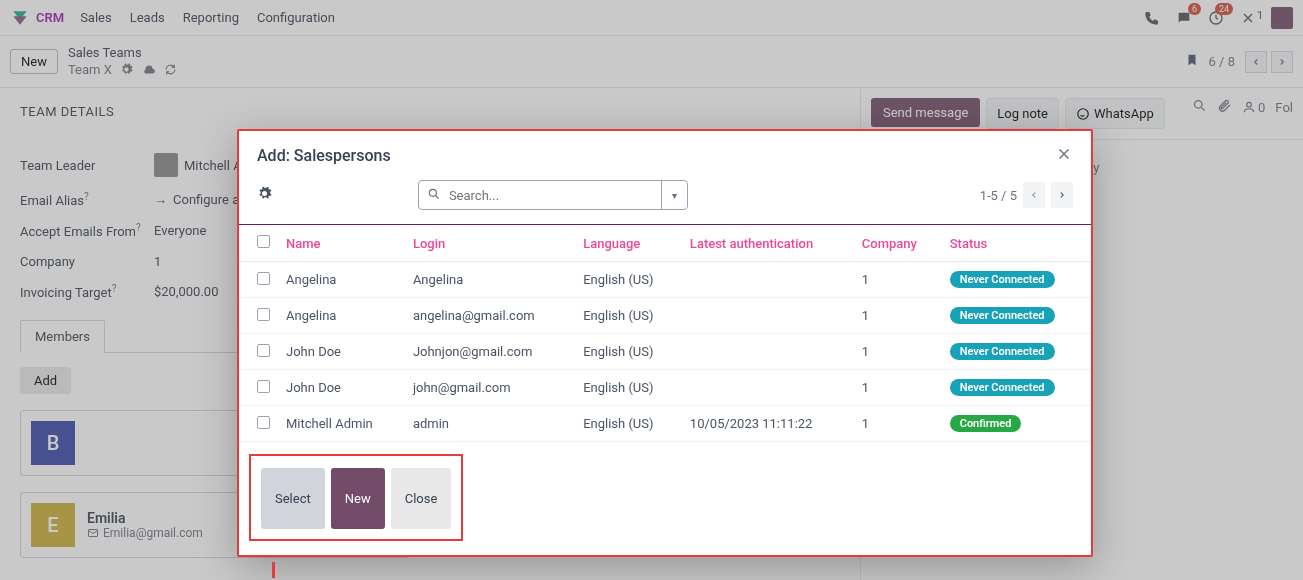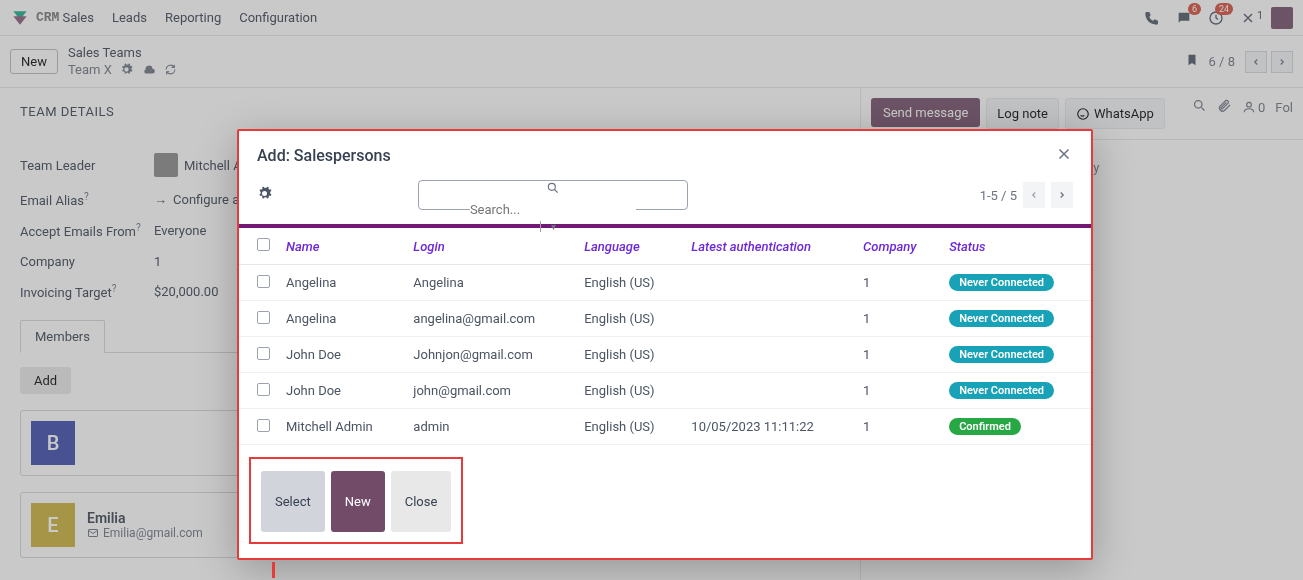--- a/index.html
+++ b/index.html
@@ -1,21 +1,21 @@
 <!DOCTYPE html>
 <html><head>
 <meta charset="utf-8">
 <style>
   * { box-sizing: border-box; margin: 0; padding: 0; font-family: -apple-system, BlinkMacSystemFont, "Segoe UI", Roboto, sans-serif; }
   body { background: #f9f9f9; width: 1303px; height: 580px; overflow: hidden; position: relative; font-size: 13px; color: #374151; }
   
   
   .topbar { height: 36px; background: #fff; border-bottom: 1px solid #e5e7eb; display: flex; align-items: center; padding: 0 10px; }
   .topbar .logo { width: 20px; height: 20px; margin-right: 6px; }
-  .topbar .app-name { font-weight: 600; color: #737373; margin-right: 3px; font-family: Liberation Mono, monospace; }
+  .topbar .app-name { font-weight: 600; color: #a21caf; margin-right: 16px; }
   .topbar .menu-item { margin-right: 18px; color: #374151; cursor: pointer; }
   .topbar .right { margin-left: auto; display: flex; align-items: center; gap: 14px; }
   .topbar .right .ico { width: 18px; height: 18px; position: relative; color: #4b5563; cursor: pointer; display:inline-flex; align-items:center; justify-content:center; }
   .badge-red { position: absolute; top: -6px; right: -8px; background: #d44a3a; color: #fff; font-size: 9px; border-radius: 8px; padding: 0 4px; line-height: 12px; min-width: 12px; text-align: center; }
   
   
   .subbar { height: 52px; background: #fff; border-bottom: 1px solid #e5e7eb; display: flex; align-items: center; padding: 0 10px; }
   .btn-new { border: 1px solid #b8b8b8; background: #fff; padding: 4px 10px; border-radius: 3px; font-size: 13px; cursor: pointer; margin-right: 10px; }
   .breadcrumb { font-size: 13px; color: #6b7280; line-height: 1.3; }
   .breadcrumb .line1 { color: #374151; }
@@ -57,29 +57,29 @@
   
   .dim { position: absolute; inset: 0; background: rgba(100,100,100,0.35); }
   
   
   .modal-wrap { position: absolute; left: 237px; top: 129px; width: 856px; background: #fff; border-radius: 2px; box-shadow: 0 10px 40px rgba(0,0,0,0.25); border: 2px solid #e93a3a; }
   .modal-header { padding: 14px 18px 6px; display:flex; align-items:center; }
   .modal-title { font-size: 16px; font-weight: 500; color: #374151; }
   .modal-close { margin-left: auto; cursor:pointer; color:#6b7280; }
   .modal-toolbar { padding: 8px 18px 14px; display:flex; align-items:center; }
   .modal-gear { color:#4b5563; cursor:pointer; }
-  .search-wrap { margin: 0 auto; display:flex; align-items:center; border:1px solid #9ca3af; border-radius:4px; width: 270px; height: 30px; flex-direction: column; }
+  .search-wrap { margin: 0 auto; display:flex; align-items:center; border:1px solid #9ca3af; border-radius:4px; width: 270px; height: 30px; }
   .search-ico { padding: 0 8px; color:#6b7280; }
   .search-input { border:none; outline:none; flex:1; font-size:13px; padding: 4px 0; }
   .search-dd { width: 26px; height: 100%; border-left:1px solid #9ca3af; display:flex; align-items:center; justify-content:center; cursor:pointer; color:#6b7280; font-size:10px; }
   .modal-pager { margin-left:auto; display:flex; align-items:center; gap:6px; color:#6b7280; }
   .modal-pager .pg-btn { width:22px; height:26px; display:flex; align-items:center; justify-content:center; cursor:pointer; background:#f3f4f6; }
   
   table.sp-table { width: 100%; border-collapse: collapse; font-size: 13px; }
-  table.sp-table th { text-align: left; font-weight: 500; color: #6d28d9; padding: 10px 8px; border-top: 4px solid #701a75; border-bottom: 1px solid #e5e7eb; font-style: italic; }
+  table.sp-table th { text-align: left; font-weight: 500; color: #ec4899; padding: 10px 8px; border-top: 1px solid #701a75; border-bottom: 1px solid #e5e7eb; }
   table.sp-table td { padding: 9px 8px; border-bottom: 1px solid #eef0f2; color: #4b5563; }
   table.sp-table th:first-child, table.sp-table td:first-child { width: 32px; padding-left: 18px; }
   .cb { width: 13px; height: 13px; border: 1px solid #9ca3af; display:inline-block; border-radius:2px; cursor:pointer; }
   .pill { display:inline-block; padding: 2px 10px; border-radius: 10px; font-size: 11px; font-weight: 600; color: #fff; }
   .pill.never { background: #17a2b8; }
   .pill.confirmed { background: #28a745; }
   
   .modal-footer { padding: 14px 12px; display:flex; gap:6px; }
   .footer-box { border: 2px solid #e93a3a; padding: 12px 10px 10px; margin: -2px 0 0 -2px; display:flex; gap:6px; }
   .btn-select { background: #d1d5db; border:none; padding:23px 14px; border-radius:3px; font-size:13px; cursor:pointer; color:#374151; }

